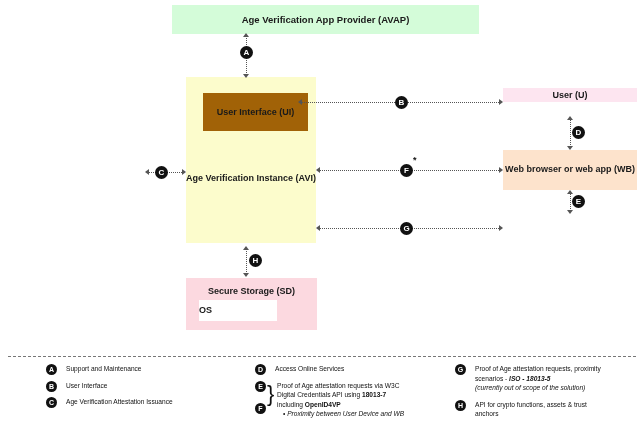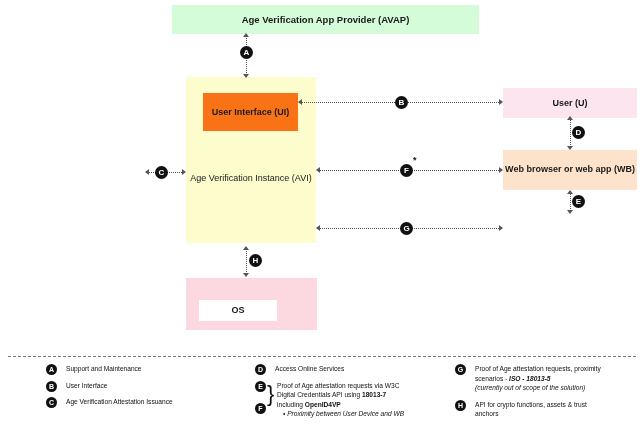--- a/index.html
+++ b/index.html
@@ -13,28 +13,28 @@
 
   .box{position:absolute;box-sizing:border-box;display:flex;align-items:center;
        justify-content:center;text-align:center;font-weight:bold;line-height:1.18;}
 
   
   #avap{left:172px;top:5px;width:307px;height:29px;background:#d4fcd9;font-size:9.5px;}
   #ud{left:168px;top:50px;width:310px;height:294px;background:#f0f0f0;display:block;}
   #ud-label{position:absolute;left:10px;top:9px;font-size:9px;font-weight:bold;color:#1a1a1a;}
   #avi{left:186px;top:77px;width:130px;height:166px;background:#fcfccc;font-size:9px;
        align-items:center;justify-content:center;}
-  #avi-text{position:absolute;left:0;right:0;top:96px;text-align:center;font-size:9px;font-weight:normal;line-height:1.3;}
-  #ui{left:203px;top:93px;width:95px;height:38px;background:#f97316;font-size:9px;line-height:1.35;}
+  #avi-text{position:absolute;left:0;right:0;top:96px;text-align:center;font-size:9px;font-weight:bold;line-height:1.3;}
+  #ui{left:203px;top:93px;width:105px;height:38px;background:#a16207;font-size:9px;line-height:1.35;}
   #sd{left:186px;top:278px;width:131px;height:52px;background:#fcd9e0;display:block;}
   #sd-label{position:absolute;left:0;right:0;top:8px;text-align:center;font-size:9px;font-weight:bold;}
   #os{position:absolute;left:13px;top:22px;width:78px;height:21px;background:#ffffff;
-      display:flex;align-items:center;justify-content:center;font-size:9px;font-weight:bold;}
+      display:flex;align-items:center;justify-content:flex-start;font-size:9px;font-weight:bold;}
   #ap{left:10px;top:158px;width:135px;height:28px;background:#cfe8fb;font-size:9px;}
-  #usr{left:503px;top:88px;width:134px;height:30px;background:#fde5f0;font-size:9px;}
+  #usr{left:503px;top:88px;width:134px;height:14px;background:#fde5f0;font-size:9px;}
   #wb{left:503px;top:150px;width:134px;height:40px;background:#fde3cc;font-size:9px;line-height:1.3;}
   #rp{left:503px;top:214px;width:134px;height:28px;background:#e4d7fb;font-size:9px;}
 
   
   .conn-h{position:absolute;height:0;border-top:1px dotted #555;}
   .conn-v{position:absolute;width:0;border-left:1px dotted #555;}
   .arw{position:absolute;width:0;height:0;}
   .arw-l{border-top:3px solid transparent;border-bottom:3px solid transparent;border-right:4px solid #555;}
   .arw-r{border-top:3px solid transparent;border-bottom:3px solid transparent;border-left:4px solid #555;}
   .arw-u{border-left:3px solid transparent;border-right:3px solid transparent;border-bottom:4px solid #555;}
@@ -75,20 +75,21 @@
 
   <div class="box" id="avi">
     <span id="avi-text">Age Verification Instance (AVI)</span>
   </div>
 
   <div class="box" id="ui">
     <span>User Interface (UI)</span>
   </div>
 
   <div class="box" id="sd">
+    <span id="sd-label">Secure Storage (SD)</span>
     <span id="os">
       <span>OS</span>
     </span>
   </div>
 
 
   <div class="box" id="usr">
     <span>User (U)</span>
   </div>
 

